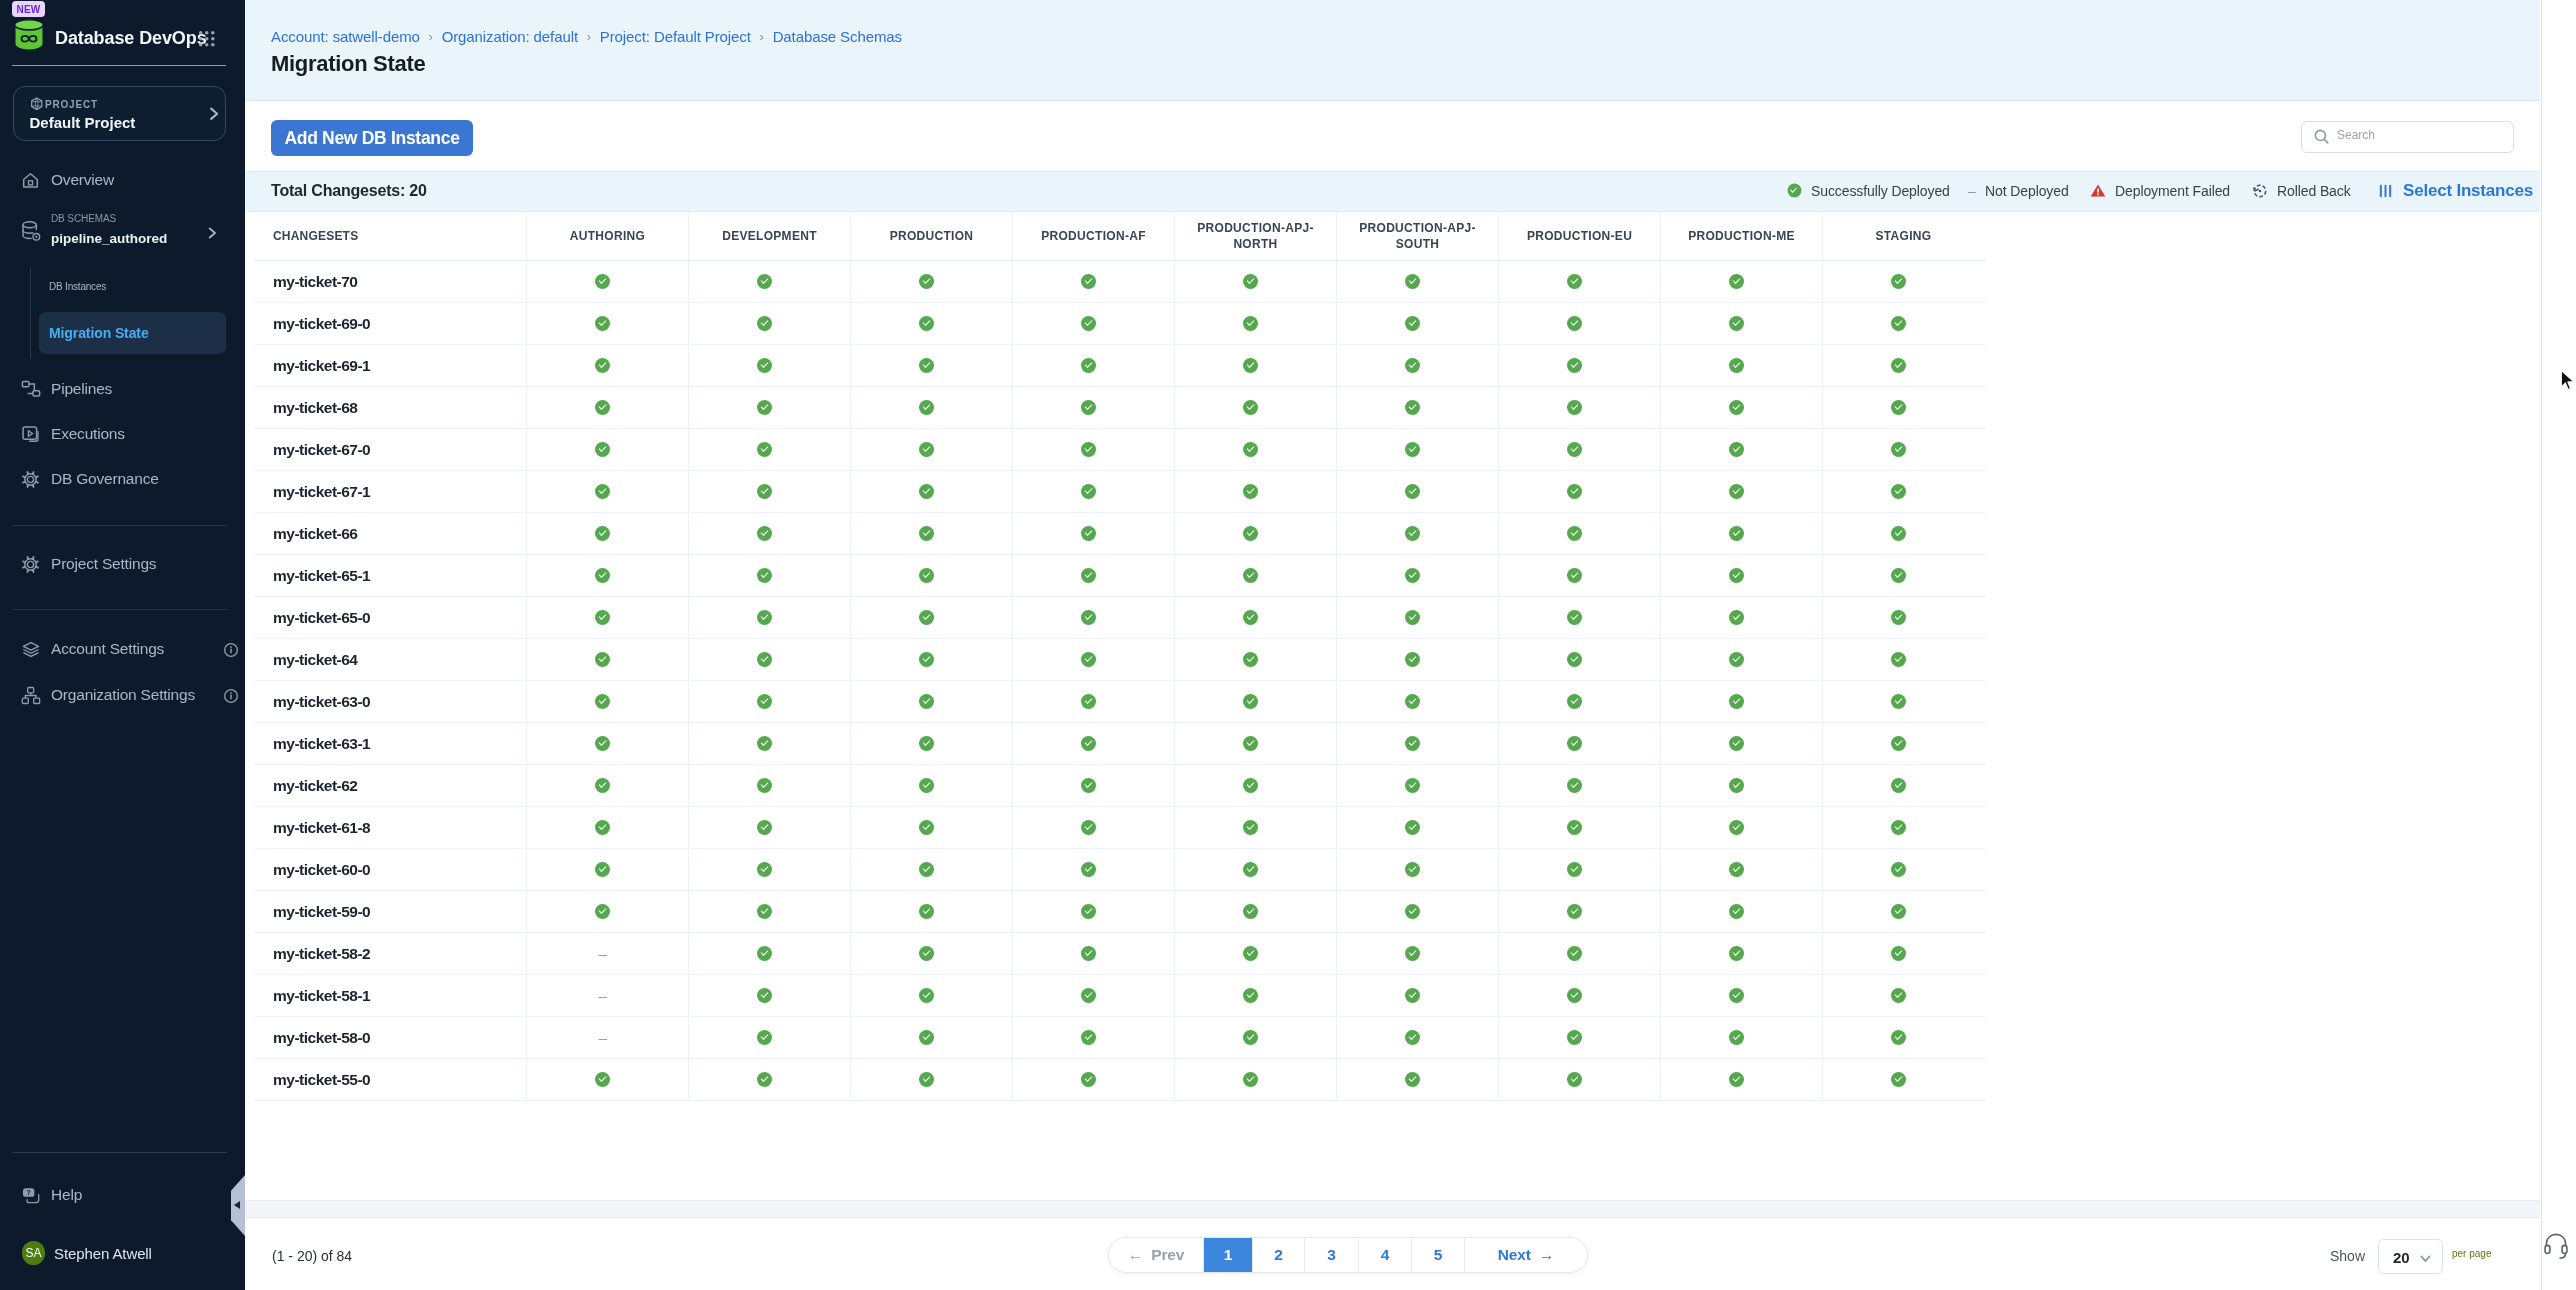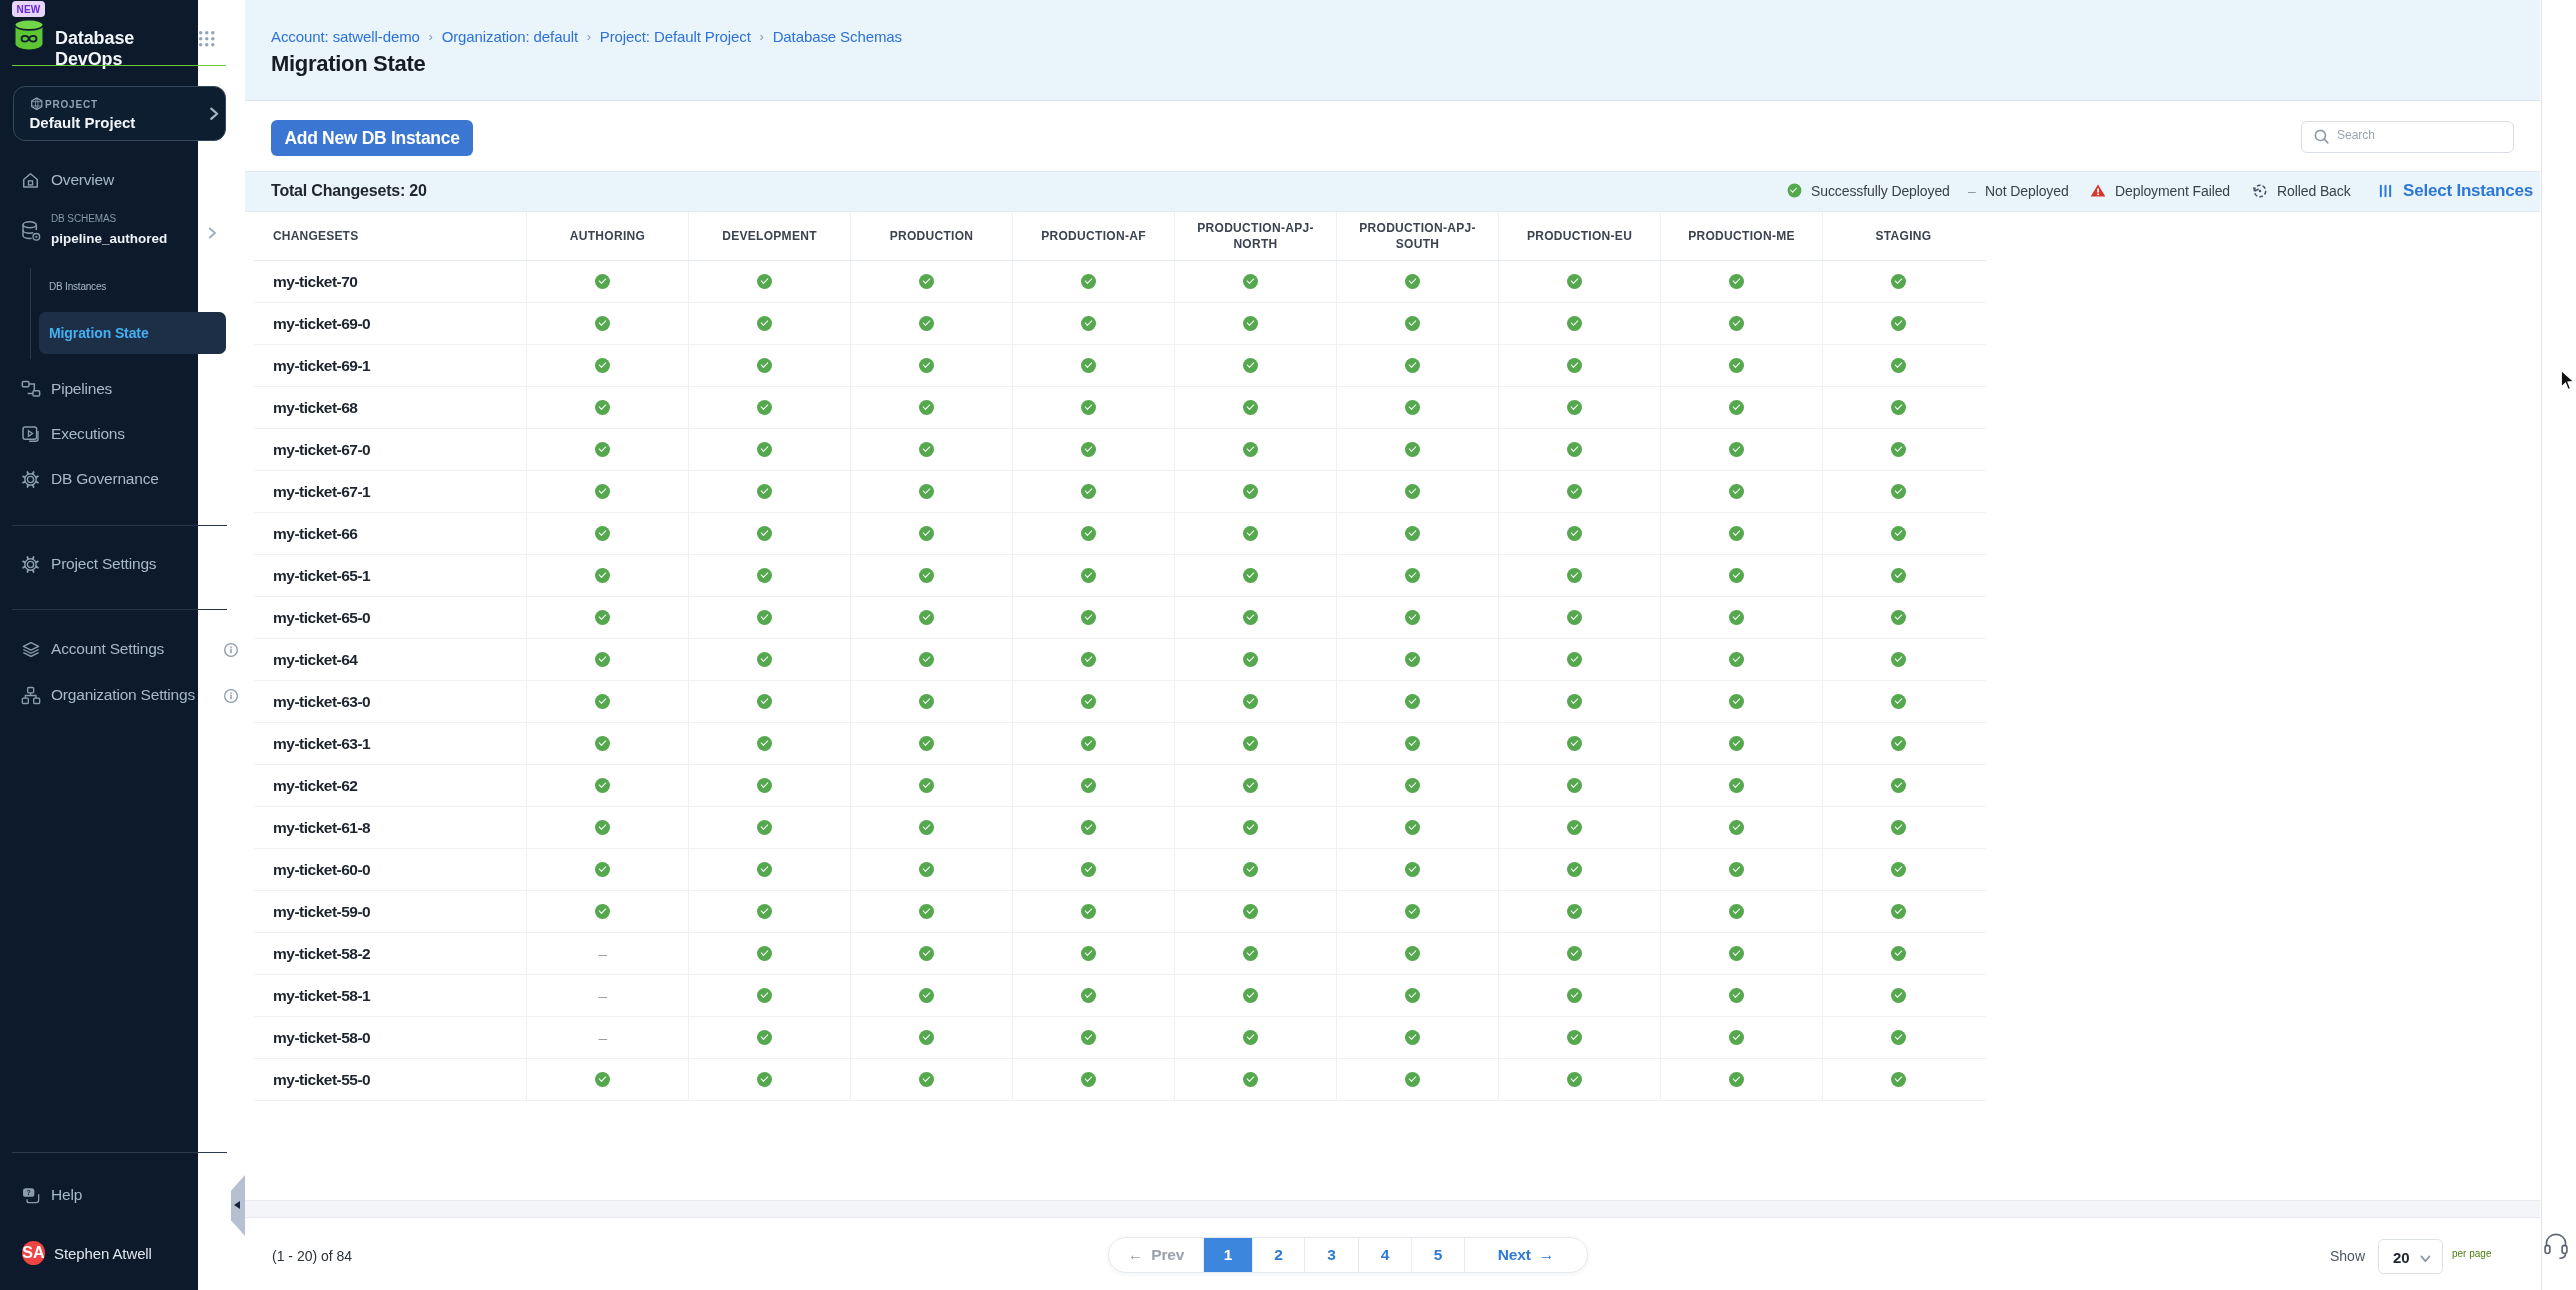--- a/index.html
+++ b/index.html
@@ -1,38 +1,38 @@
 <!DOCTYPE html>
 <html style="font-size:10.8px"><head><meta charset="utf-8"><title>Migration State</title>
 <style>
 html,body{margin:0;padding:0;width:2576px;height:1291px;background:#fff;
 font-family:"Liberation Sans",sans-serif;overflow:hidden;position:relative}
 .a{position:absolute}
 
-#side{left:0;top:0;width:198px;height:1291px;background:#0c1a2b}
+#side{left:0;top:0;width:245px;height:1291px;background:#0c1a2b}
 #newb{left:12px;top:1.3px;width:33px;height:15.5px;background:#e7d5fb;border-radius:4px;
 color:#6a2ad0;font-size:10px;font-weight:bold;display:flex;align-items:center;justify-content:center;letter-spacing:0.2px}
 #logo{left:12px;top:18px}
 #brand{left:55px;top:28px;color:#f2f6fa;font-size:18px;font-weight:bold;letter-spacing:-0.1px}
 #grid9{left:198px;top:30px}
 #gline{left:12px;top:65px;width:214px;height:1.3px;background:#69ca39}
 #projbox{left:13px;top:86px;width:211px;height:53px;border:1.3px solid #36485e;border-radius:12px;background:#0e1e31}
 #projbox .lbl{position:absolute;left:31px;top:11.5px;color:#8fa1b5;font-size:10px;font-weight:bold;letter-spacing:0.8px}
 #projbox .nm{position:absolute;left:15.5px;top:27px;color:#f3f7fb;font-size:15px;font-weight:bold}
 .nav{left:0;width:245px;height:38px;display:flex;align-items:center;color:#a9b8c8;font-size:15.5px;letter-spacing:-0.2px}
 .nav svg,.nav .ic{position:absolute;left:21px}
 .nav .tx{position:absolute;left:51px;white-space:nowrap}
 .sep{left:12px;width:215px;height:0.7px;background:#26364a}
 #mighl{left:39px;top:312px;width:187px;height:42px;background:#1c2f47;border-radius:6.7px}
 .sub{color:#a9b8c8;font-size:10px;letter-spacing:-0.2px}
 #vline{left:30px;top:268px;width:1.3px;height:91px;background:#2a3a4e}
 #dbs-lbl{left:51px;top:213px;color:#8799ad;font-size:10px;letter-spacing:-0.1px}
 #dbs-nm{left:51px;top:231px;color:#edf2f8;font-size:13.5px;font-weight:bold}
-#sa-av{left:21.6px;top:1241px;width:23.6px;height:23.6px;border-radius:50%;background:#ef4444;color:#fff;
-font-size:16px;font-weight:bold;display:flex;align-items:center;justify-content:center}
+#sa-av{left:21.6px;top:1241px;width:23.6px;height:23.6px;border-radius:50%;background:#4d7c0f;color:#fff;
+font-size:12px;font-weight:normal;display:flex;align-items:center;justify-content:center}
 #handle{left:231px;top:1175px;width:14px;height:61px;background:#b7bfd2;
 clip-path:polygon(100% 0,0 26%,0 74%,100% 100%)}
 #handle:after{content:"";position:absolute;left:2.7px;top:26px;width:0;height:0;
 border:4.4px solid transparent;border-right:6.7px solid #14233a;border-left:none}
 
 #rborder{left:2541px;top:0;width:1.3px;height:1291px;background:#e0e4ea}
 #pghead{left:245px;top:0;width:2295px;height:101px;background:#e9f4fb;border-bottom:1.3px solid #d9e3eb;box-sizing:border-box}
 #crumb{left:271px;top:28px;font-size:15px;color:#2d72d9;letter-spacing:-0.1px}
 #crumb b{color:#8b97a6;font-weight:normal;font-size:13px;padding:0 8.8px;position:relative;top:-0.7px}
 #title{left:271px;top:51px;font-size:22px;font-weight:bold;color:#171d25;letter-spacing:-0.3px}

